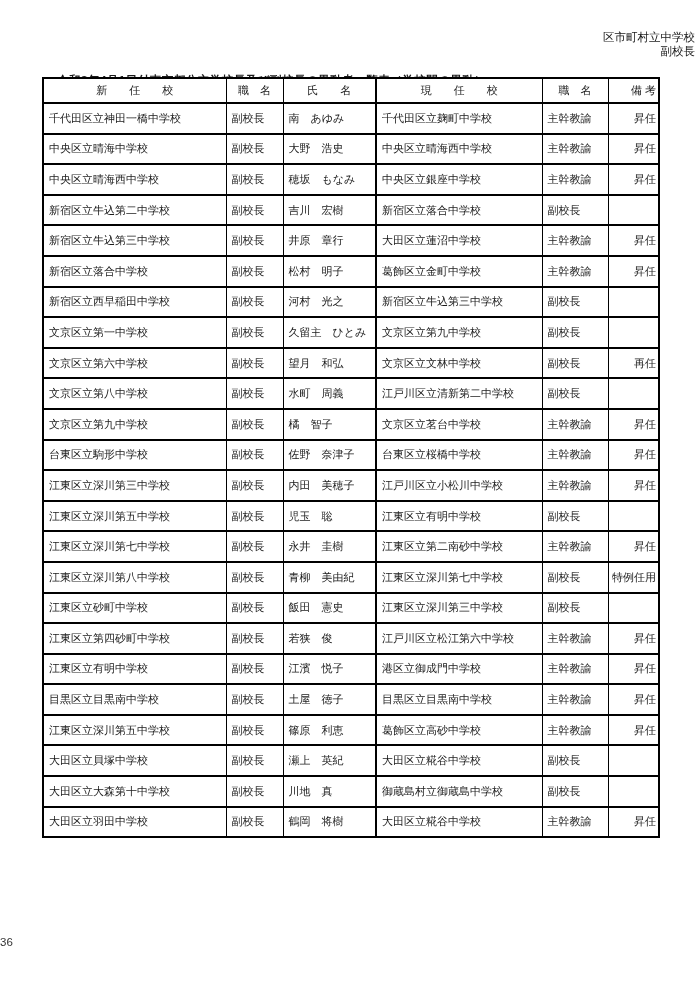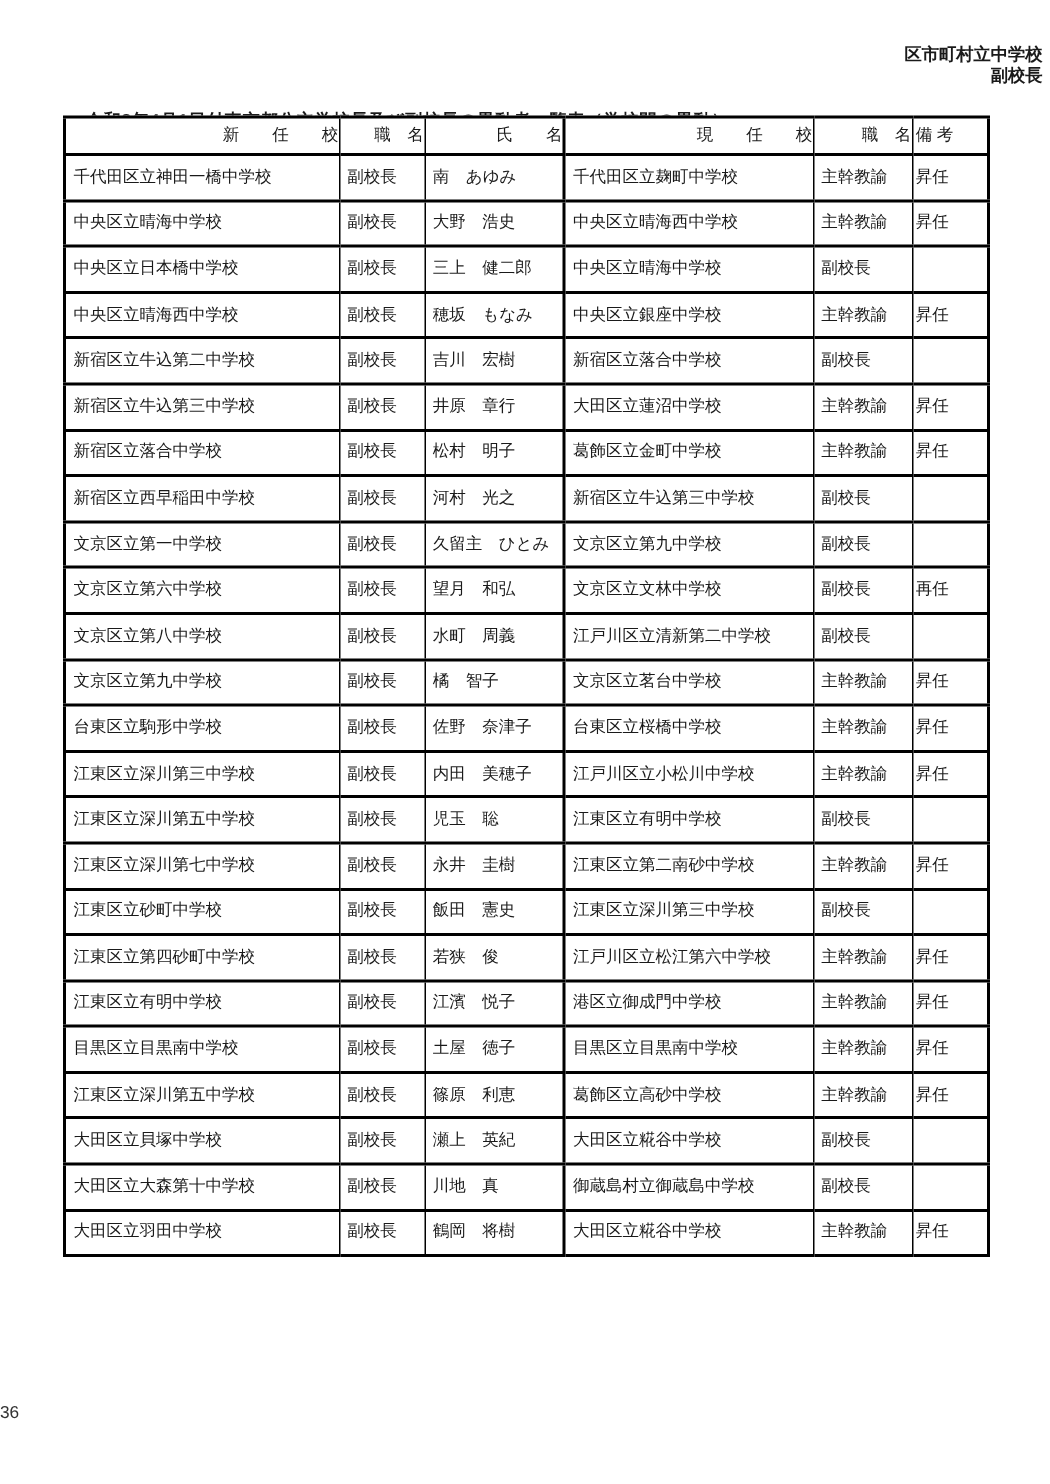--- a/index.html
+++ b/index.html
@@ -21,21 +21,21 @@
     letter-spacing: 0.5px;
     white-space: nowrap;
     margin-top: 42px;
   }
   .category-block {
     position: absolute;
     right: 5px;
     top: 30px;
     text-align: right;
     font-size: 11.5px;
-    font-weight: bold;
+    font-weight: normal;
     line-height: 14px;
   }
   table.transfer-table {
     position: absolute;
     left: 42px;
     top: 77px;
     width: 616px;
     border-collapse: collapse;
     table-layout: fixed;
     border: 2px solid #000;
@@ -46,25 +46,25 @@
     border-right: 1px solid #000;
     border-top: 2px solid #000;
     border-bottom: 2px solid #000;
     font-size: 11px;
     font-weight: normal;
     color: #1a1a1a;
     vertical-align: middle;
     overflow: hidden;
     line-height: 13px;
   }
-  thead th { height: 25px; text-align: right; padding: 0; }
+  thead th { height: 25px; text-align: center; padding: 0; }
   tbody td { height: 30.6px; text-align: left; padding: 0 3px 0 5px; }
   
   .grp { border-left: 2px solid #000 !important; }
-  td.c-remarks, th.c-remarks { text-align: left; padding: 0 2px; }
+  td.c-remarks, th.c-remarks { text-align: right; padding: 0 2px; }
   .page-number {
     position: absolute;
     top: 936px;
     left: 0;
     width: 100%;
     text-align: left;
     font-size: 11.5px;
     color: #333;
   }
 </style>
@@ -108,28 +108,20 @@
       </tr>
       <tr>
         <td class="c-new">中央区立晴海中学校</td>
         <td class="c-pos">副校長</td>
         <td class="c-name">大野　浩史</td>
         <td class="c-cur grp">中央区立晴海西中学校</td>
         <td class="c-curpos">主幹教諭</td>
         <td class="c-remarks">昇任</td>
       </tr>
       <tr>
-        <td class="c-new">中央区立日本橋中学校</td>
-        <td class="c-pos">副校長</td>
-        <td class="c-name">三上　健二郎</td>
-        <td class="c-cur grp">中央区立晴海中学校</td>
-        <td class="c-curpos">副校長</td>
-        <td class="c-remarks"></td>
-      </tr>
-      <tr>
         <td class="c-new">中央区立晴海西中学校</td>
         <td class="c-pos">副校長</td>
         <td class="c-name">穂坂　もなみ</td>
         <td class="c-cur grp">中央区立銀座中学校</td>
         <td class="c-curpos">主幹教諭</td>
         <td class="c-remarks">昇任</td>
       </tr>
       <tr>
         <td class="c-new">新宿区立牛込第二中学校</td>
         <td class="c-pos">副校長</td>
@@ -220,20 +212,28 @@
       </tr>
       <tr>
         <td class="c-new">江東区立深川第七中学校</td>
         <td class="c-pos">副校長</td>
         <td class="c-name">永井　圭樹</td>
         <td class="c-cur grp">江東区立第二南砂中学校</td>
         <td class="c-curpos">主幹教諭</td>
         <td class="c-remarks">昇任</td>
       </tr>
       <tr>
+        <td class="c-new">江東区立深川第八中学校</td>
+        <td class="c-pos">副校長</td>
+        <td class="c-name">青柳　美由紀</td>
+        <td class="c-cur grp">江東区立深川第七中学校</td>
+        <td class="c-curpos">副校長</td>
+        <td class="c-remarks">特例任用</td>
+      </tr>
+      <tr>
         <td class="c-new">江東区立砂町中学校</td>
         <td class="c-pos">副校長</td>
         <td class="c-name">飯田　憲史</td>
         <td class="c-cur grp">江東区立深川第三中学校</td>
         <td class="c-curpos">副校長</td>
         <td class="c-remarks"></td>
       </tr>
       <tr>
         <td class="c-new">江東区立第四砂町中学校</td>
         <td class="c-pos">副校長</td>

